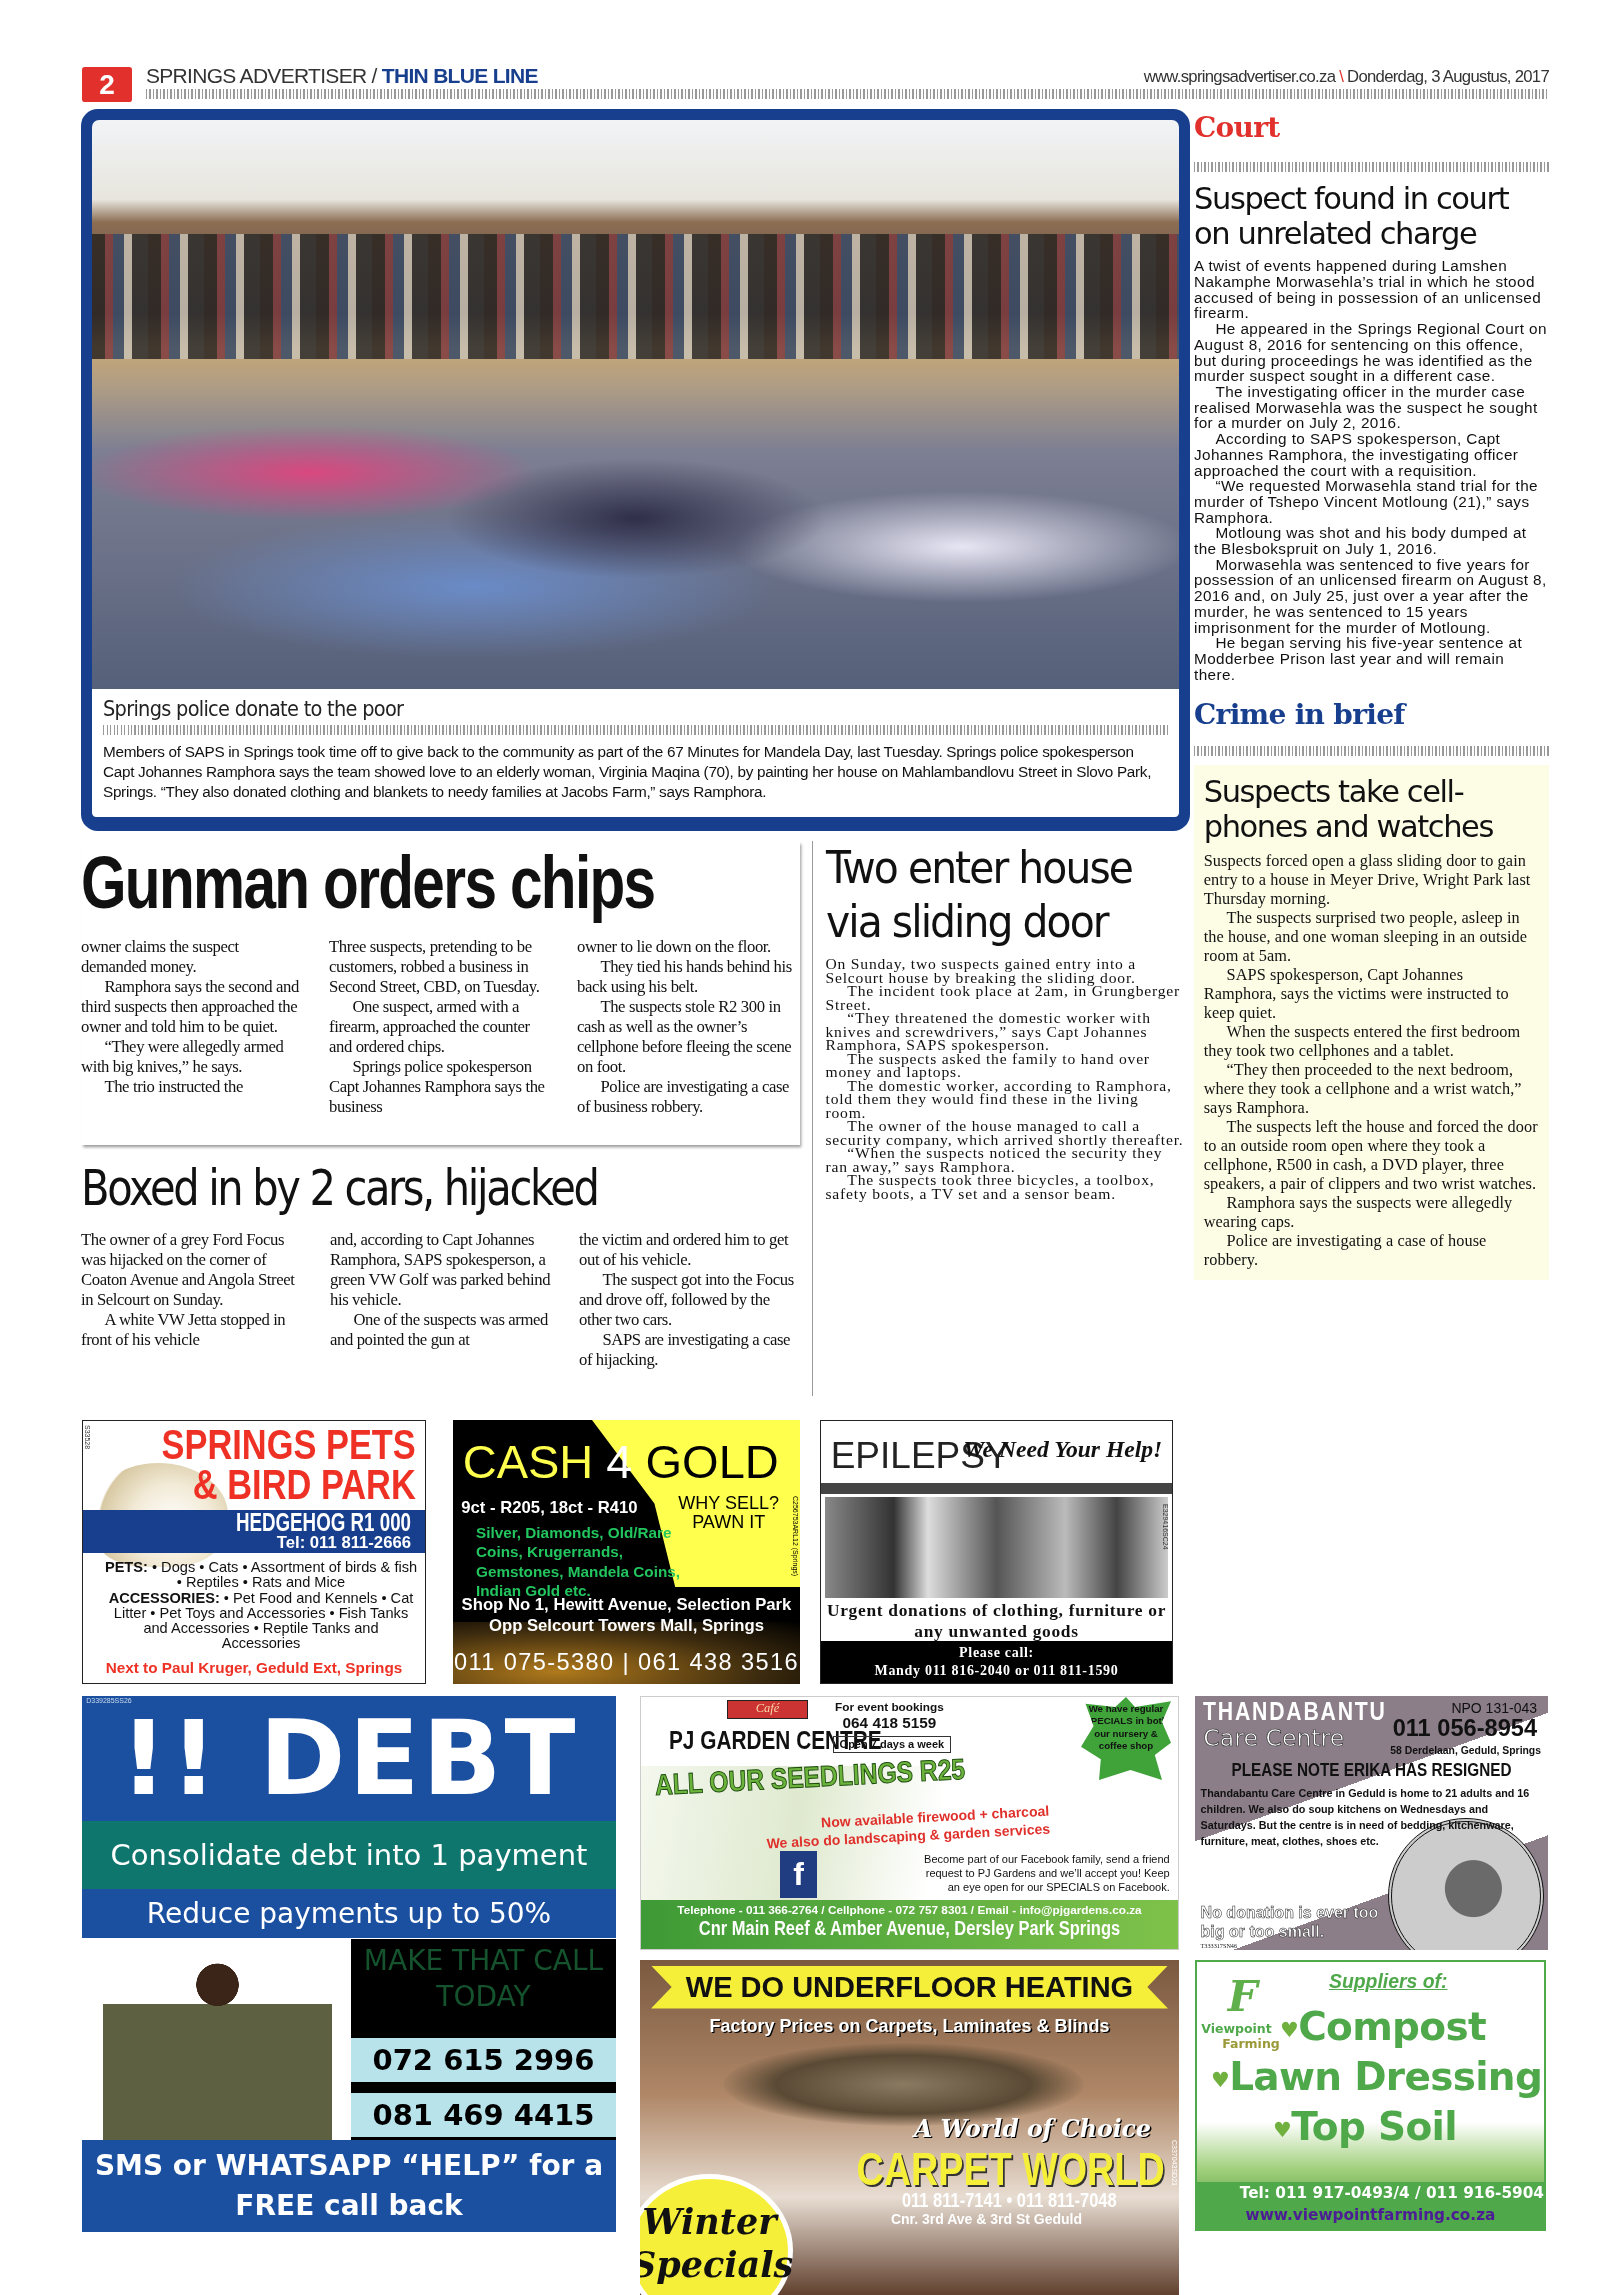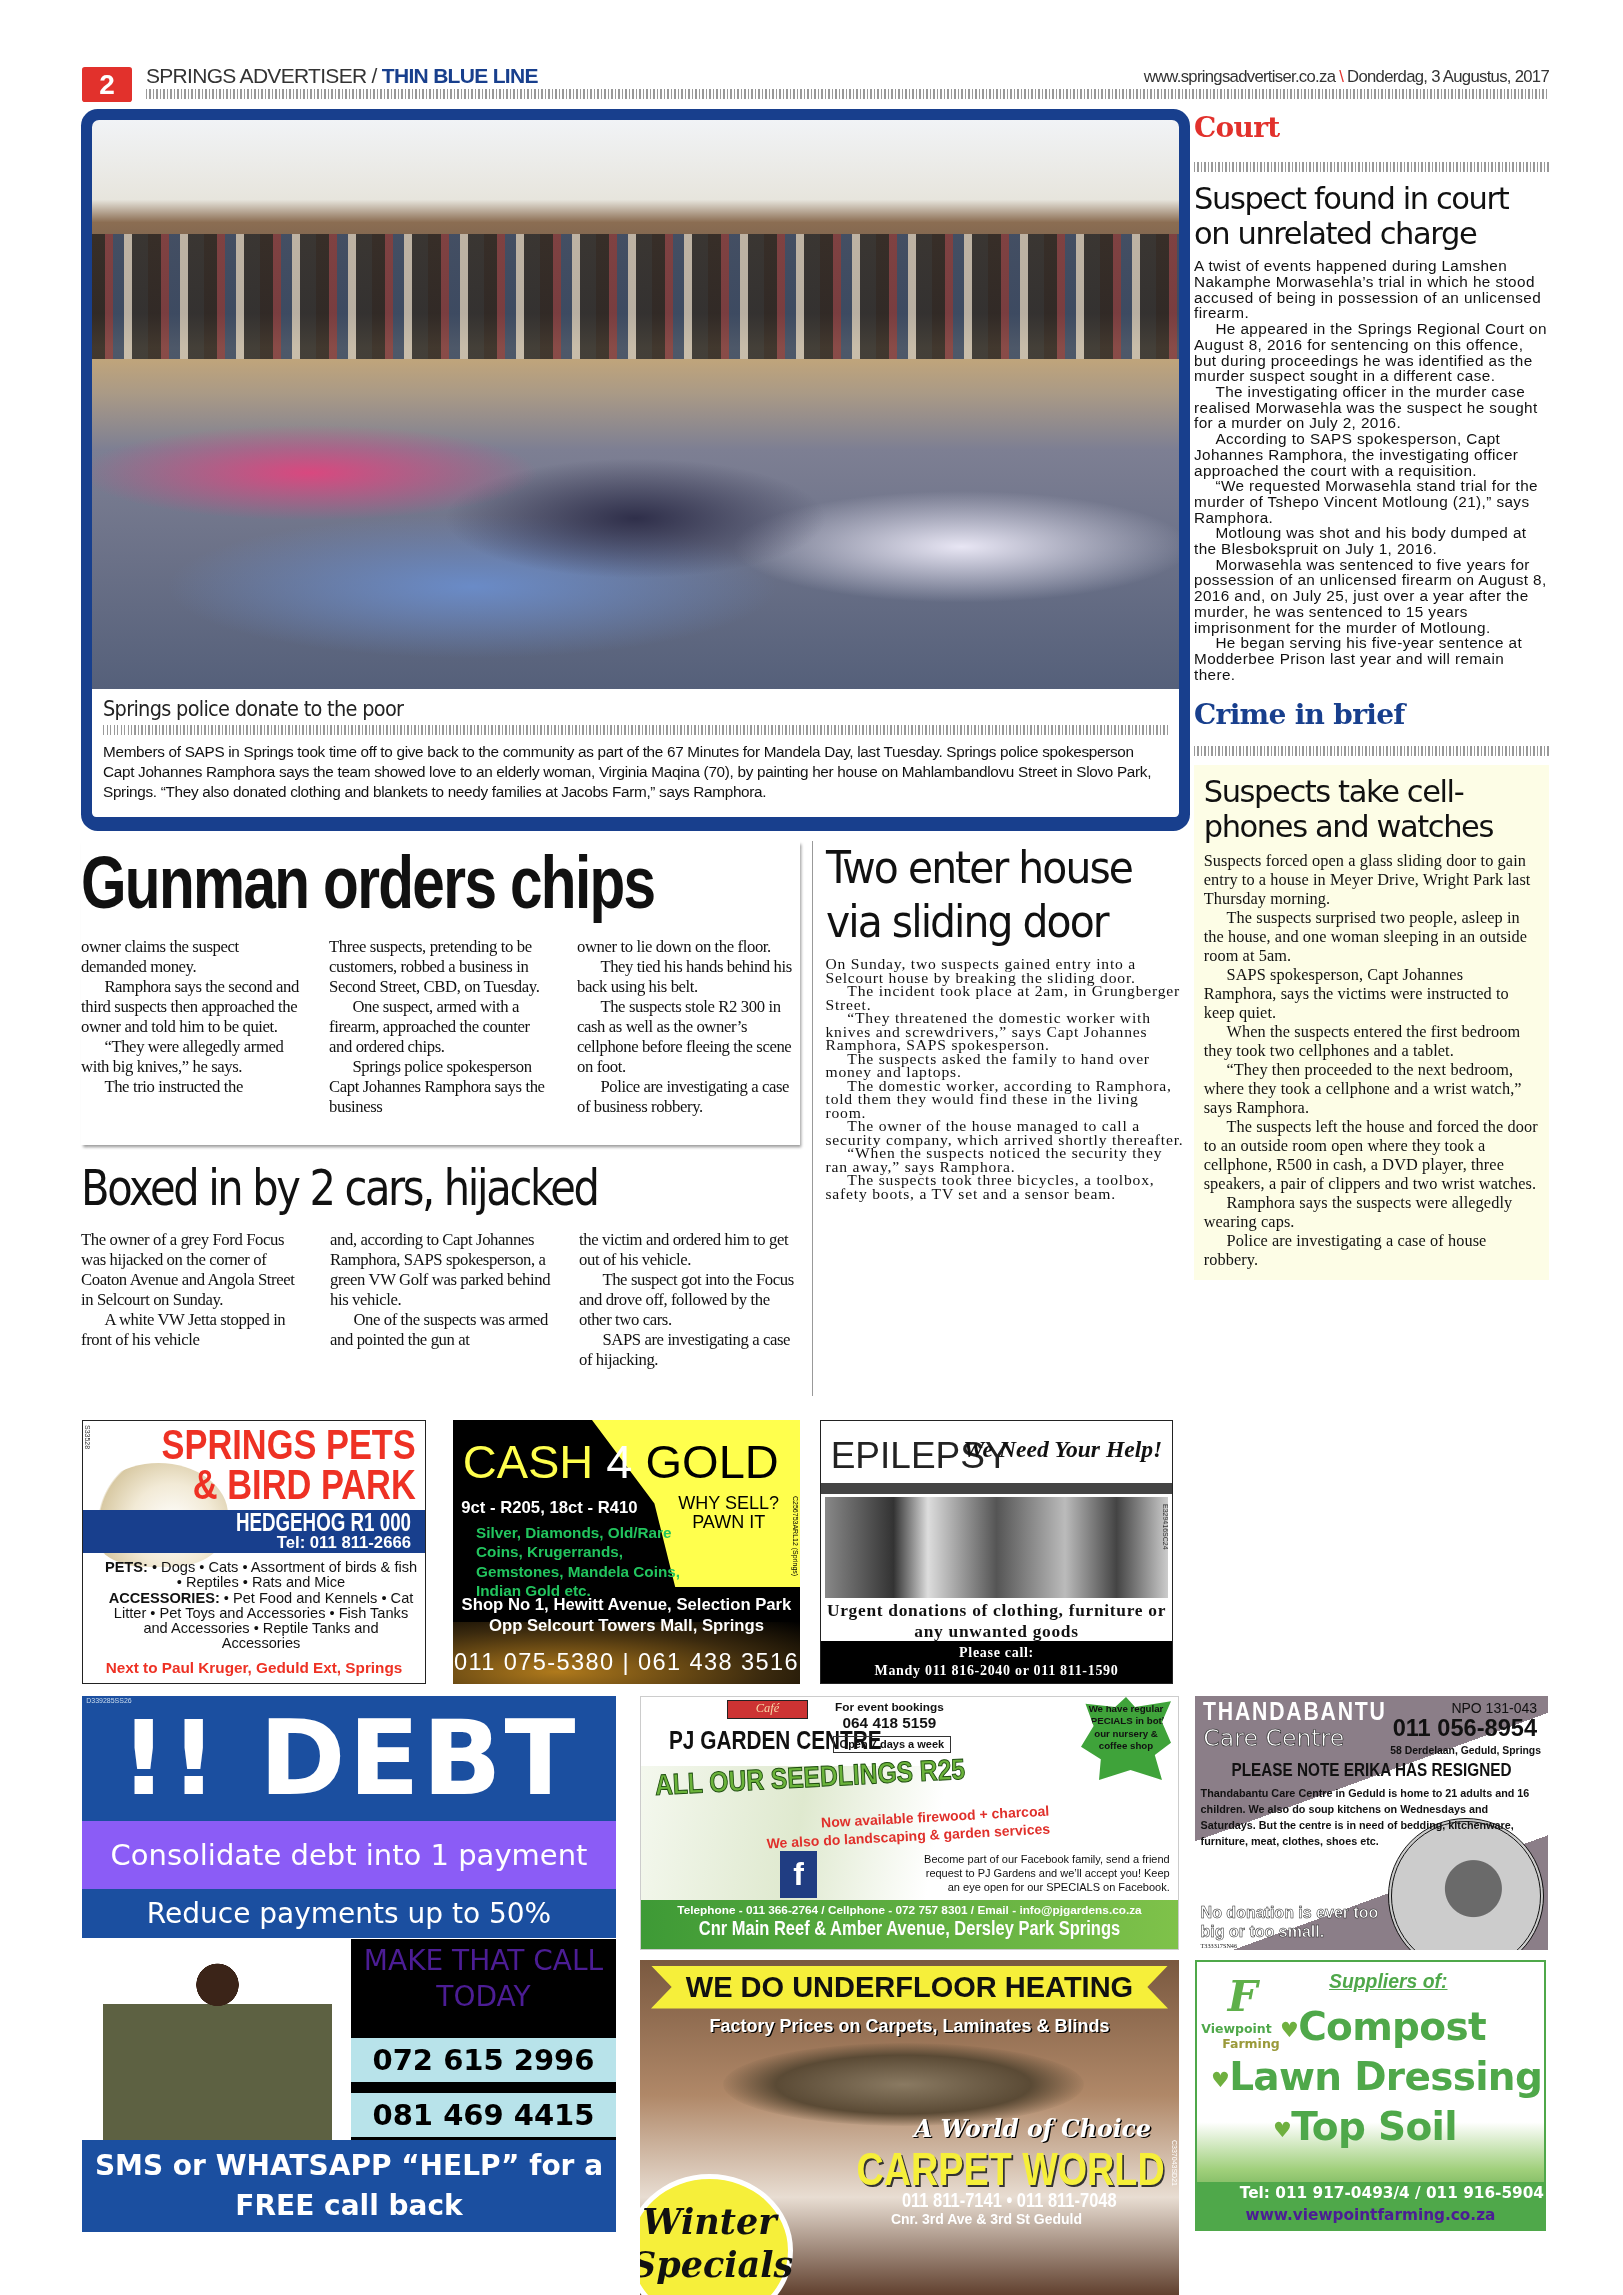--- a/index.html
+++ b/index.html
@@ -71,25 +71,25 @@
 .epi{left:820px;top:1420px;width:353px;height:264px;border:1.4px solid #222;background:#fff}
 .epi .logo{position:absolute;left:9.7px;top:14px;font:37px "Liberation Sans",sans-serif;color:#222}
 .epi .logo small{font-size:18px;letter-spacing:2.1px}
 .epi .help{position:absolute;right:9.7px;top:15.3px;font:italic bold 23.6px "Liberation Serif",serif}
 .epi .bar{position:absolute;left:0;right:0;top:62px;height:11px;background:#444}
 .epi .img{position:absolute;left:4.2px;right:4.2px;top:76px;height:101px;background:linear-gradient(90deg,#888,#333 20%,#ddd 30%,#555 50%,#bbb 70%,#444 85%,#ccc)}
 .epi .urg{position:absolute;left:0;right:0;top:179px;text-align:center;font:bold 17.4px "Liberation Serif",serif;line-height:21px;letter-spacing:0.7px}
 .epi .call{position:absolute;left:0;right:0;bottom:0;height:42px;background:#000;color:#fff;text-align:center;font:bold 14px "Liberation Serif",serif;line-height:18px;padding-top:2.8px;letter-spacing:0.7px}
 .debt{left:82px;top:1696px;width:534px;height:536px;background:#fff}
 .debt .top{position:absolute;left:0;right:0;top:0;height:125px;background:#1b4fa0;color:#fff;font:bold 104px "DejaVu Sans",sans-serif;text-align:center;line-height:125px;letter-spacing:2.8px}
-.debt .b1{position:absolute;left:0;right:0;top:125px;height:68px;background:#8b5cf6;color:#fff;font:29px "DejaVu Sans",sans-serif;text-align:center;line-height:68px}
+.debt .b1{position:absolute;left:0;right:0;top:125px;height:68px;background:#0f766e;color:#fff;font:29px "DejaVu Sans",sans-serif;text-align:center;line-height:68px}
 .debt .b2{position:absolute;left:0;right:0;top:193px;height:49px;background:#1b4fa0;color:#fff;font:28px "DejaVu Sans",sans-serif;text-align:center;line-height:49px}
 .debt .man{position:absolute;left:21px;top:250px;width:229px;height:194px;background:radial-gradient(circle at 50% 20%,#3b2418 0 21px,transparent 21.5px),linear-gradient(180deg,transparent 30%,#5d6142 30%)}
 .debt .rb{position:absolute;left:269px;right:0;top:243px;height:201px;background:#000}
-.debt .make{position:absolute;left:269px;right:0;top:247px;color:#4c1d95;font:28px "DejaVu Sans",sans-serif;text-align:center;line-height:36px}
+.debt .make{position:absolute;left:269px;right:0;top:247px;color:#14532d;font:28px "DejaVu Sans",sans-serif;text-align:center;line-height:36px}
 .debt .ph1,.debt .ph2{position:absolute;left:269px;right:0;height:44px;background:#b8e3ea;color:#000;font:bold 29px "DejaVu Sans",sans-serif;text-align:center;line-height:44px}
 .debt .ph1{top:342px}.debt .ph2{top:397px}
 .debt .foot{position:absolute;left:0;right:0;top:444px;bottom:0;background:#1b4fa0;color:#fff;font:bold 28px "DejaVu Sans",sans-serif;text-align:center;line-height:40px;padding-top:5.6px}
 .debt .code{position:absolute;left:4.2px;top:1.4px;font:7px "Liberation Sans",sans-serif;color:#cde}
 .pj{left:640px;top:1696px;width:539px;height:254px;background:#fff;border:0.7px solid #ccc}
 .pj .cafe{position:absolute;left:86px;top:2.8px;width:81px;height:19.4px;background:#c33;border:1.4px solid #222;color:#f6d8a8;text-align:center;font:italic 12.5px "Liberation Serif",serif}
 .pj .name{position:absolute;left:28px;top:28px;font:bold 26px "Liberation Sans",sans-serif;transform:scaleX(.8);transform-origin:left;white-space:nowrap}
 .pj .ev{position:absolute;left:194px;top:2.8px;font:bold 11.8px "Liberation Sans",sans-serif;text-align:center;line-height:15.3px}
 .pj .ev .num{font-size:15.3px}
 .pj .open{position:absolute;left:192px;top:39px;border:0.7px solid #333;padding:1.4px 5.6px;font:bold 11px "Liberation Sans",sans-serif}

